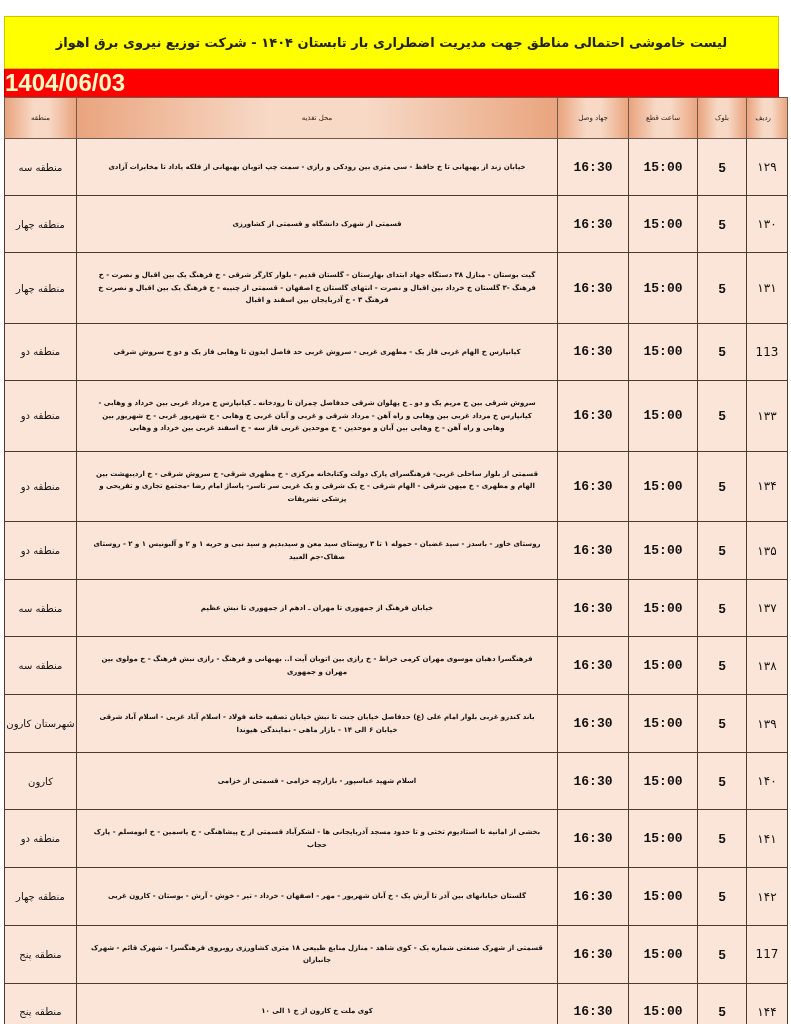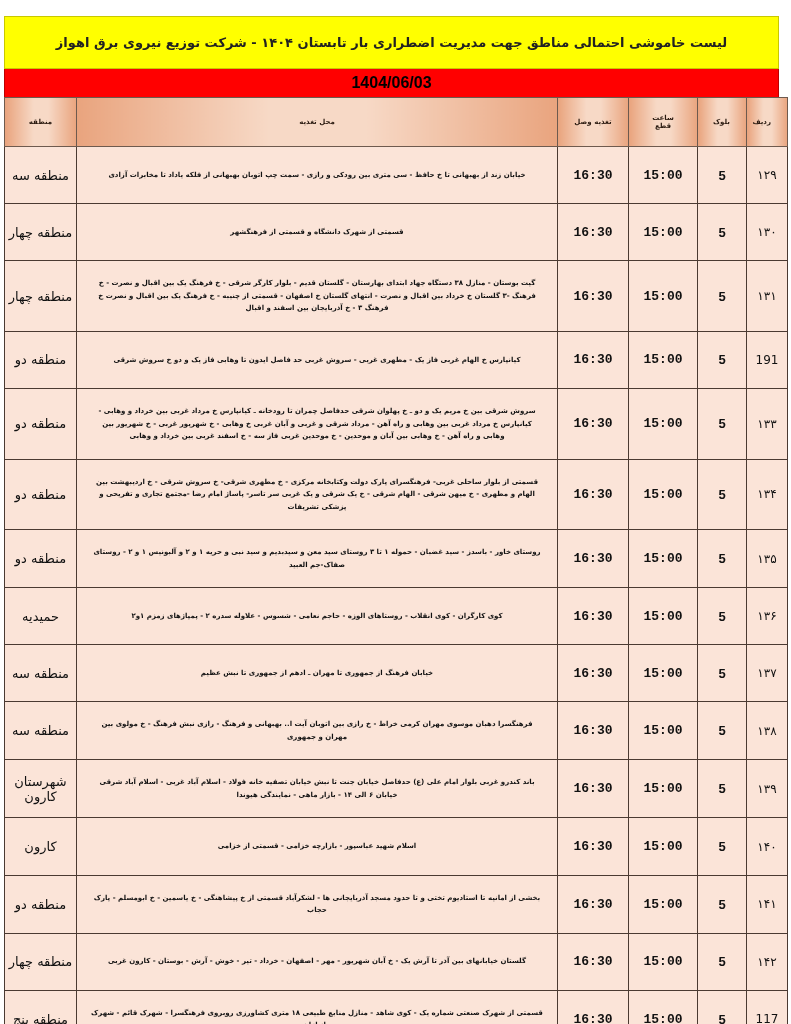--- a/index.html
+++ b/index.html
@@ -8,38 +8,38 @@
   .sheet { position: absolute; left: 4px; top: 16px; width: 775px; }
   .title-bar {
     height: 53px; background: #ffff00;
     border: 1px solid #c8c800;
     display: flex; align-items: center; justify-content: center;
     direction: rtl;
     font-size: 13px; font-weight: bold; color: #222;
   }
   .date-bar {
     height: 28px; background: #ff0000;
-    display: flex; align-items: center; justify-content: center;
+    display: flex; align-items: center; 
     font-family: "Liberation Sans", sans-serif;
-    font-size: 16px; font-weight: bold; color: #000000;
+    font-size: 24px; font-weight: bold; color: #fef9c3;
     border-left: 1px solid #b00; border-right: 1px solid #b00;
   }
   table { border-collapse: collapse; width: 783px; table-layout: fixed; direction: ltr; }
   th {
-    height: 15px; font-size: 7px; font-weight: bold; color: #2a1a10;
+    height: 15px; font-size: 7px; font-weight: normal; color: #2a1a10;
     background: linear-gradient(to right, #e9a47e 0%, #f7d9c6 40%, #f7d9c6 60%, #e9a47e 100%);
     border: 1px solid #6e5a4e;
     direction: rtl; text-align: center; padding: 16px;
   }
   td {
     background: #fbe4d8; border: 1px solid #4a3a32;
     text-align: center; vertical-align: middle; color: #111;
     height: 57.2px; padding: 0;
   }
-  td.region { font-size: 13px; direction: rtl; margin-top: 45px; }
+  td.region { font-size: 10px; direction: rtl; margin-top: 45px; }
   td.feed { font-size: 7px; direction: rtl; line-height: 12.5px; padding: 16px 14px; font-weight: bold; }
   td.time { font-family: Liberation Mono, monospace; font-size: 13px; font-weight: bold; }
   td.block { font-family: "Liberation Sans", sans-serif; font-size: 13px; font-weight: bold; }
   td.rowno { font-size: 12px; direction: rtl; }
 </style>
 </head>
 <body>
 
 <div class="sheet">
   <div class="title-bar">
@@ -55,39 +55,39 @@
       <col style="width:481px">
       <col style="width:71px">
       <col style="width:69px">
       <col style="width:49px">
       <col style="width:41px">
     </colgroup>
     <thead>
       <tr>
         <th>منطقه</th>
         <th>محل تغذیه</th>
-        <th>تغذیه وصل</th>
+        <th>جهاد وصل</th>
         <th>ساعت قطع</th>
         <th>بلوک</th>
         <th>ردیف</th>
       </tr>
     </thead>
     <tbody id="rows">
   <tr>
     <td class="region">منطقه سه</td>
     <td class="feed">خیابان زند از بهبهانی تا خ حافظ - سی متری بین رودکی و رازی  - سمت چپ اتوبان بهبهانی از فلکه یاداد تا مخابرات آزادی</td>
     <td class="time">16:30</td>
     <td class="time">15:00</td>
     <td class="block">5</td>
     <td class="rowno">۱۲۹</td>
   </tr>
 
   <tr>
     <td class="region">منطقه چهار</td>
-    <td class="feed">قسمتی از شهرک دانشگاه و قسمتی از فرهنگشهر</td>
+    <td class="feed">قسمتی از شهرک دانشگاه و قسمتی از کشاورزی</td>
     <td class="time">16:30</td>
     <td class="time">15:00</td>
     <td class="block">5</td>
     <td class="rowno">۱۳۰</td>
   </tr>
 
   <tr>
     <td class="region">منطقه چهار</td>
     <td class="feed">گیت بوستان  - منازل ۳۸ دستگاه جهاد ابتدای بهارستان - گلستان قدیم - بلوار کارگر شرقی - خ فرهنگ یک بین اقبال و نصرت - خ فرهنگ -۳ گلستان خ خرداد بین اقبال و نصرت -  انتهای گلستان خ اصفهان - قسمتی از چنیبه - خ فرهنگ یک بین اقبال و نصرت خ فرهنگ ۳ - خ آذربایجان بین اسفند و اقبال</td>
     <td class="time">16:30</td>
@@ -95,21 +95,21 @@
     <td class="block">5</td>
     <td class="rowno">۱۳۱</td>
   </tr>
 
   <tr>
     <td class="region">منطقه دو</td>
     <td class="feed">کیانپارس خ الهام غربی فاز یک - مطهری غربی - سروش غربی حد فاصل ایدون تا وهابی فاز یک و دو  خ سروش شرقی</td>
     <td class="time">16:30</td>
     <td class="time">15:00</td>
     <td class="block">5</td>
-    <td class="rowno">191</td>
+    <td class="rowno">113</td>
   </tr>
 
   <tr>
     <td class="region">منطقه دو</td>
     <td class="feed">سروش شرقی بین خ مریم یک و دو  ـ خ پهلوان شرقی حدفاصل چمران تا رودخانه ـ کیانپارس خ مرداد غربی بین خرداد و وهابی -  کیانپارس خ مرداد غربی بین وهابی و راه آهن - مرداد شرقی و غربی و آبان غربی خ وهابی - خ شهریور غربی - خ شهریور بین وهابی و راه آهن - خ وهابی بین آبان و موحدین - خ موحدین غربی فاز سه - خ اسفند غربی بین خرداد و وهابی</td>
     <td class="time">16:30</td>
     <td class="time">15:00</td>
     <td class="block">5</td>
     <td class="rowno">۱۳۳</td>
   </tr>
@@ -125,28 +125,20 @@
 
   <tr>
     <td class="region">منطقه دو</td>
     <td class="feed">روستای خاور - باسدز - سید غضبان -  حموله ۱ تا ۳ روستای سید معن و سیدبدیم و سید نبی و حریه ۱ و ۲ و آلبونیس ۱ و ۲ - روستای صفاک-جم العبید</td>
     <td class="time">16:30</td>
     <td class="time">15:00</td>
     <td class="block">5</td>
     <td class="rowno">۱۳۵</td>
   </tr>
 
-  <tr>
-    <td class="region">حمیدیه</td>
-    <td class="feed">کوی کارگران - کوی انقلاب - روستاهای الوزه - حاجم نعامی - شسوس - علاوله سدره ۲ - پمپاژهای زمزم ۱و۲</td>
-    <td class="time">16:30</td>
-    <td class="time">15:00</td>
-    <td class="block">5</td>
-    <td class="rowno">۱۳۶</td>
-  </tr>
 
   <tr>
     <td class="region">منطقه سه</td>
     <td class="feed">خیابان فرهنگ از جمهوری تا مهران ـ ادهم از جمهوری تا نبش عظیم</td>
     <td class="time">16:30</td>
     <td class="time">15:00</td>
     <td class="block">5</td>
     <td class="rowno">۱۳۷</td>
   </tr>
 

